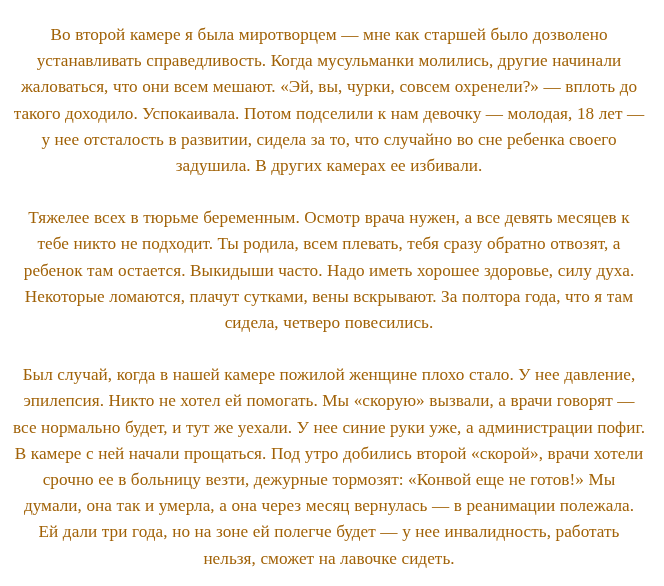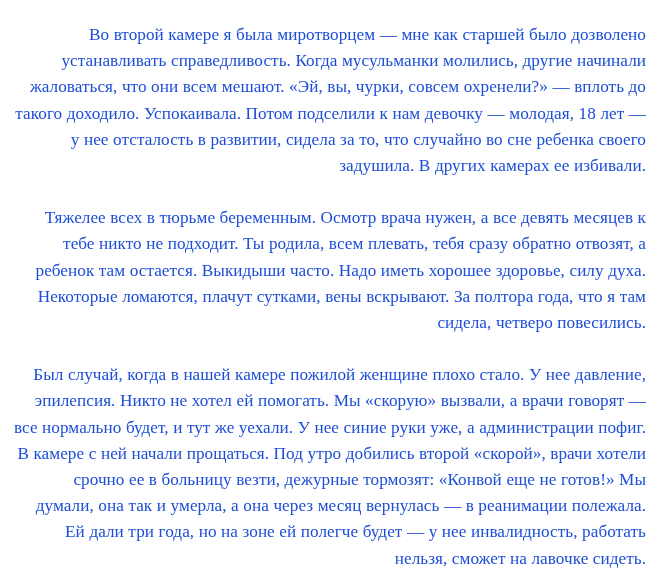--- a/index.html
+++ b/index.html
@@ -16,25 +16,25 @@
   }
   .page {
     box-sizing: border-box;
     width: 664px;
     height: 586px;
     padding: 22px 18px 0 12px;
   }
   .para {
     font-size: 17.2px;
     line-height: 26.2px;
-    text-align: right;
+    text-align: center;
     margin: 0 0 26px 0;
     letter-spacing: 0.04px;
     word-spacing: 0.2px;
-    color: #1d4ed8;
+    color: #a16207;
   }
   .para:last-child {
     margin-bottom: 0;
   }
 </style>
 </head>
 <body>
 
 <div class="page">
   <p class="para">Во второй камере я была миротворцем — мне как старшей было дозволено устанавливать справедливость. Когда мусульманки молились, другие начинали жаловаться, что они всем мешают. «Эй, вы, чурки, совсем охренели?» — вплоть до такого доходило. Успокаивала. Потом подселили к нам девочку — молодая, 18 лет — у нее отсталость в развитии, сидела за то, что случайно во сне ребенка своего задушила. В других камерах ее избивали.</p>

